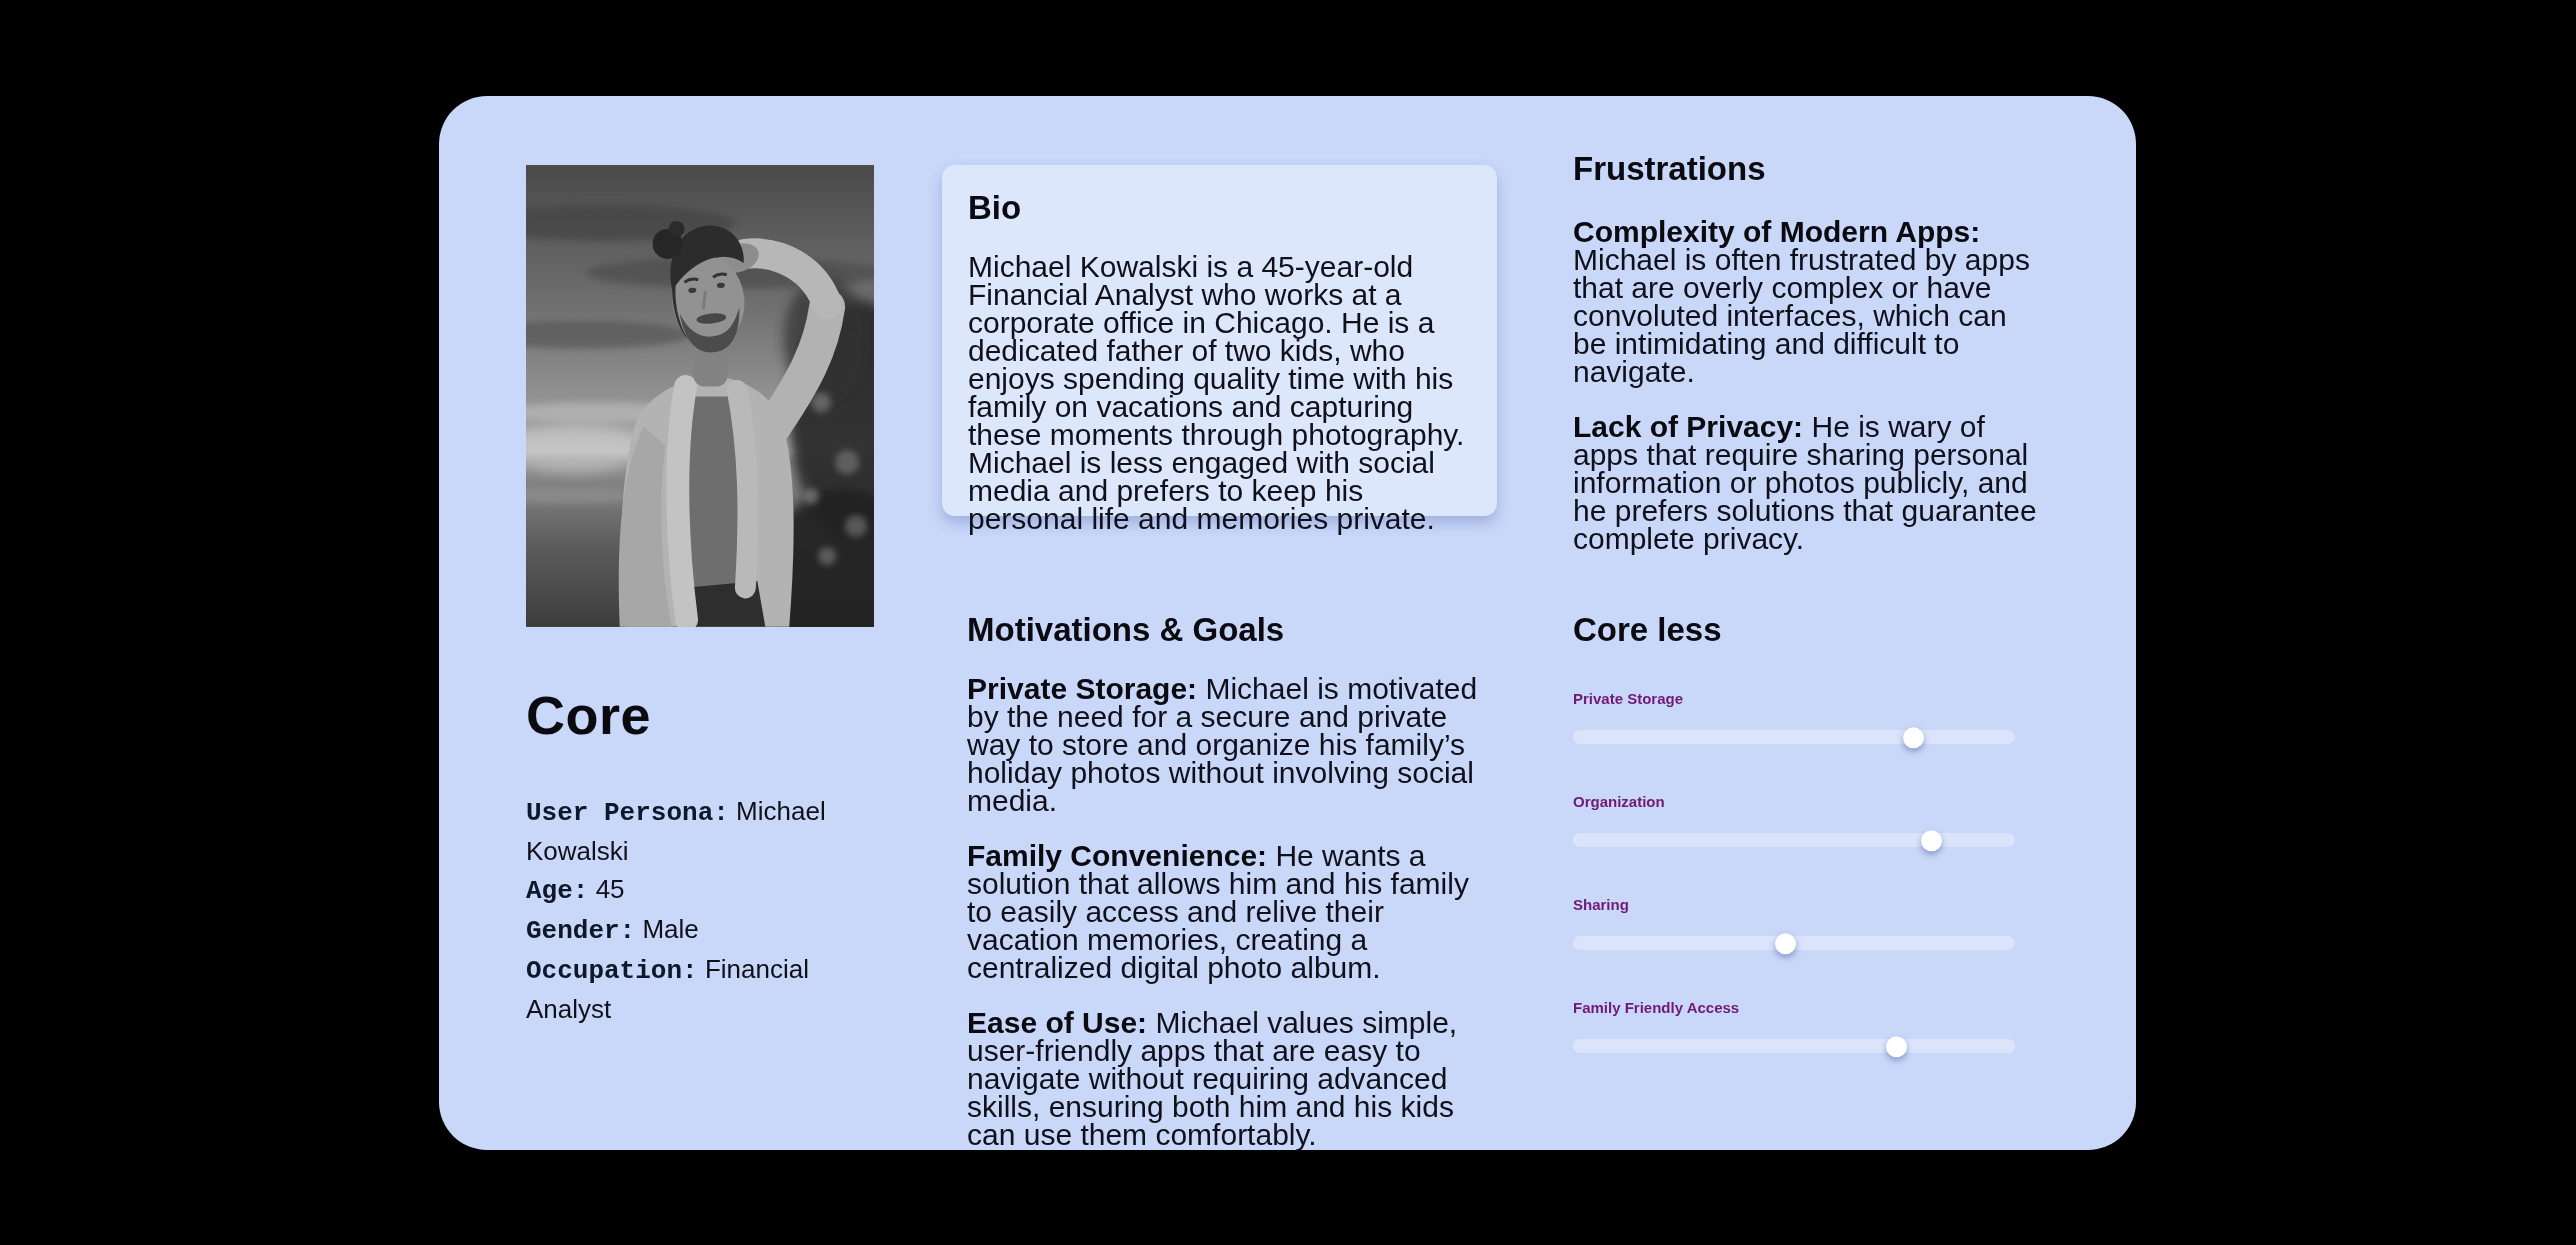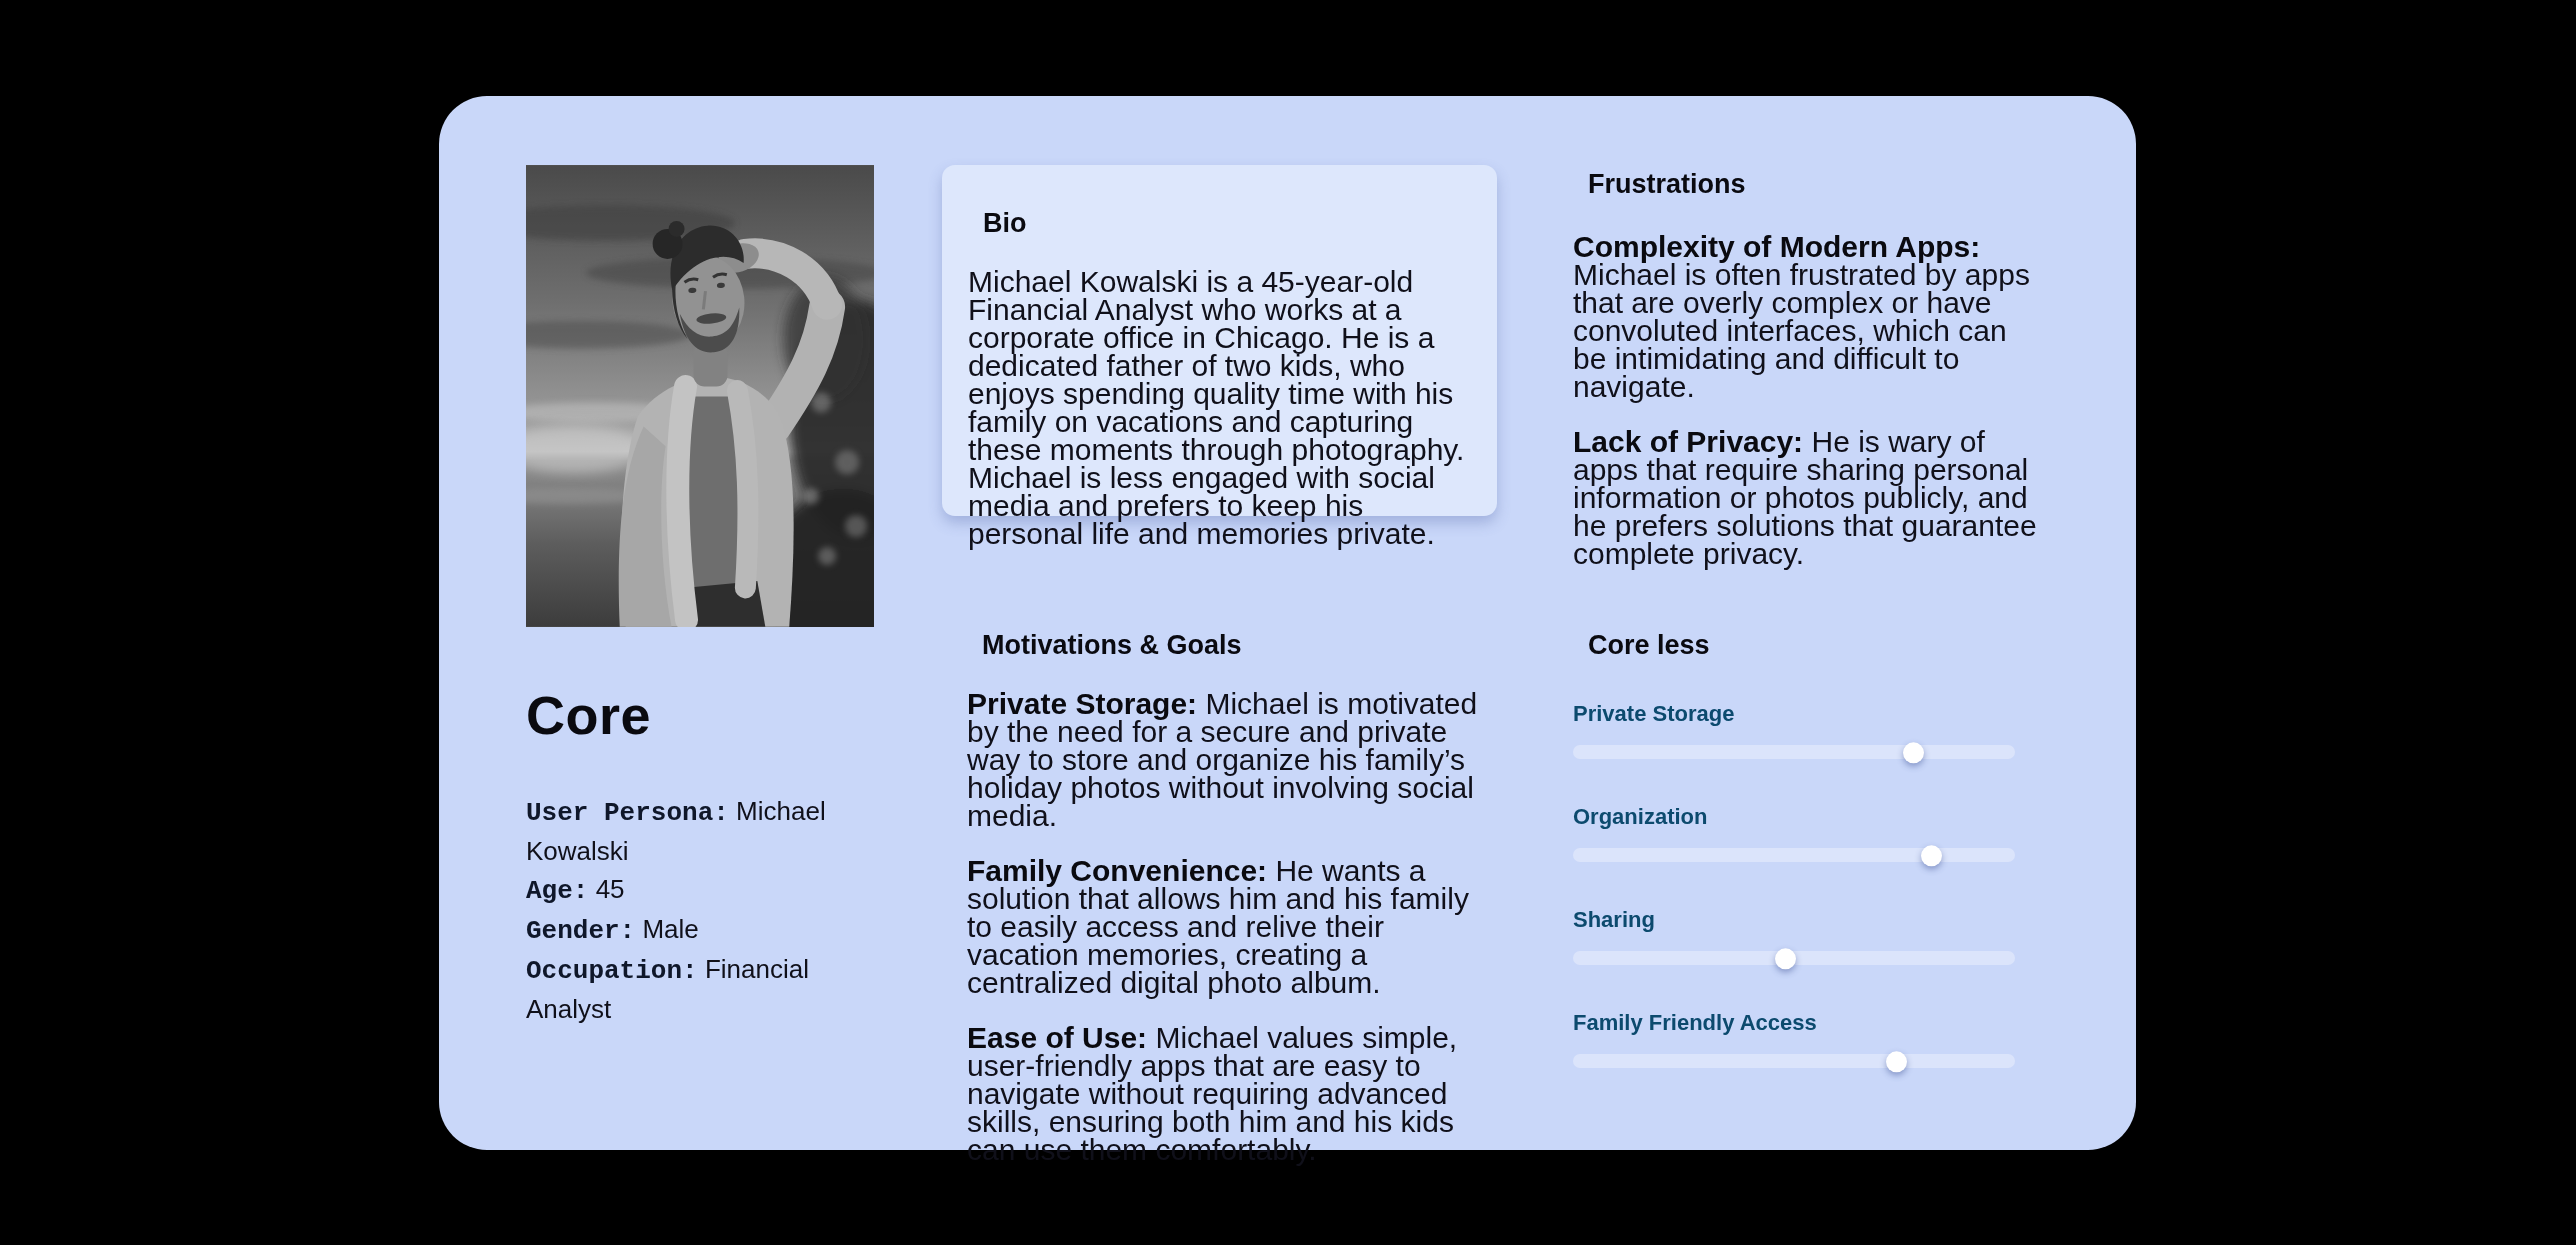--- a/index.html
+++ b/index.html
@@ -66,22 +66,22 @@
     top: 69px;
     width: 555px;
     height: 351px;
     box-sizing: border-box;
     background: #dde7fc;
     border-radius: 13px;
     padding: 24px 26px;
     box-shadow: 0 7px 14px rgba(70, 90, 160, 0.30);
   }
   .section-title {
-    margin: 15px;
-    font-size: 27px;
+    margin: 0;
+    font-size: 33px;
     line-height: 38px;
     font-weight: 800;
     color: #0a0a10;
   }
   .bio-card .section-title { margin-bottom: 26px; }
   .body-text {
     margin: 0;
     font-size: 30px;
     line-height: 28px;
     color: #10101a;
@@ -108,24 +108,24 @@
     position: absolute;
     left: 1134px;
     top: 515px;
     width: 442px;
   }
   .core-needs .section-title { margin-bottom: 36px; }
   .slider-row { margin-bottom: 44px; }
   .slider-row:last-child { margin-bottom: 0; }
   .slider-label {
     margin: 0 0 17px 0;
-    font-size: 22px;
+    font-size: 15px;
     line-height: 28px;
     font-weight: 800;
-    color: #0c4a6e;
+    color: #701a75;
   }
   .slider-track {
     position: relative;
     width: 442px;
     height: 14px;
     border-radius: 7px;
     background: #dbe4fb;
     cursor: pointer;
   }
   .slider-thumb {

